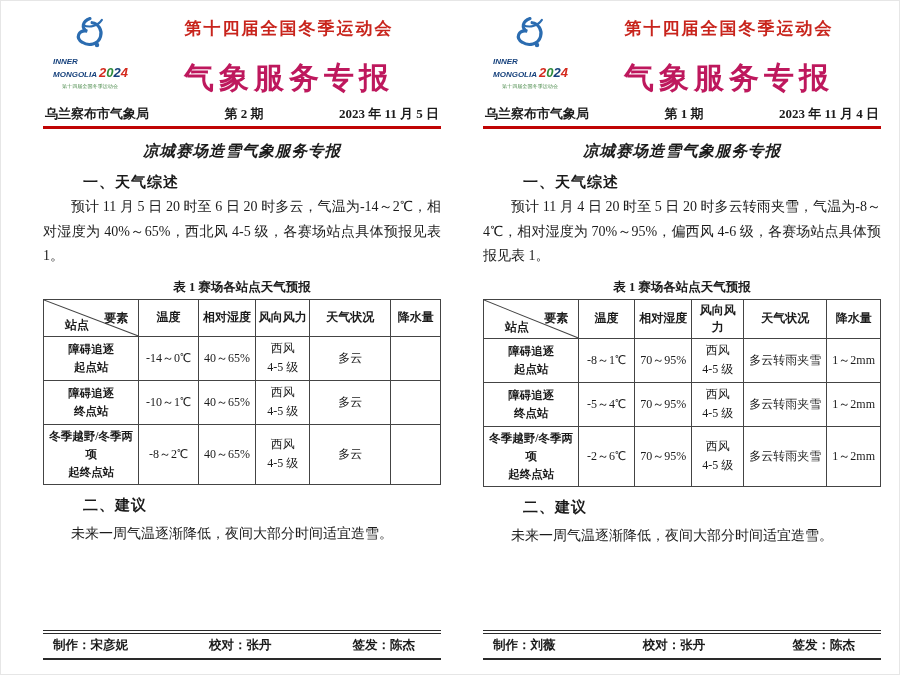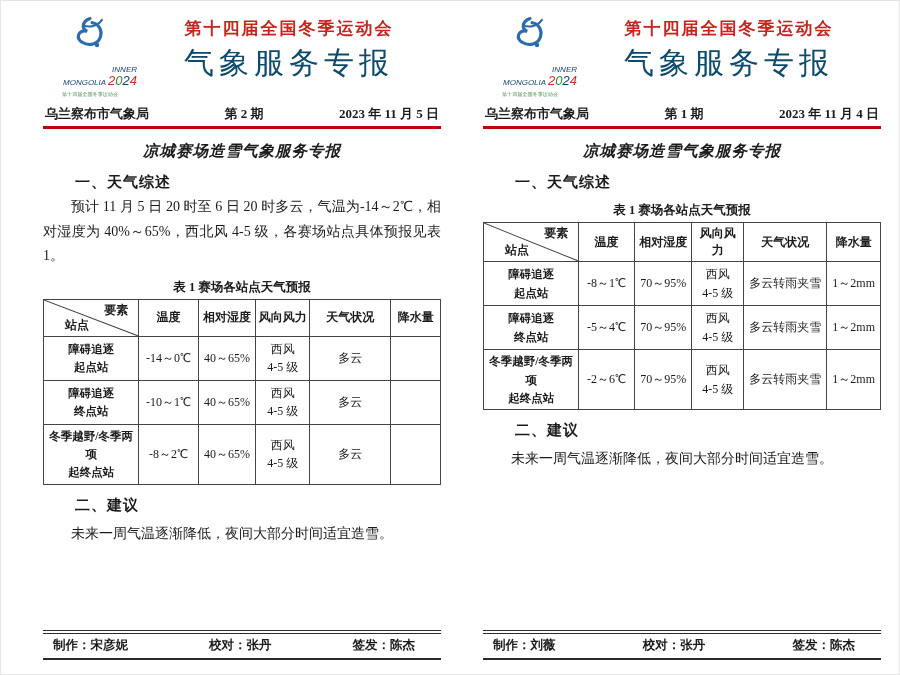--- a/index.html
+++ b/index.html
@@ -14,52 +14,51 @@
   }
   .page { position:absolute; top:6px; width:398px; height:662px; background:#fff; }
   #page-0 { left:42px; }
   #page-1 { left:482px; }
 
   
   .masthead { display:flex; align-items:flex-start; min-height:82px; }
   .logo { width:94px; padding-top:8px; }
   .logo-mark { display:block; margin:0 auto; width:42px; height:42px; }
   .logo-region {
-    font-family:"Liberation Sans", sans-serif; font-style:italic; font-weight:normal;
-    color:#16417c; font-size:8px; line-height:1.15; text-align:right; padding-left:10px;
+    font-family:"Liberation Sans", sans-serif; font-style:italic; font-weight:bold;
+    color:#16417c; font-size:8px; line-height:1.15; text-align:left; padding-left:10px;
     white-space:nowrap;
-    margin-top:8px;
   }
   .logo-year { font-size:13px; font-style:italic; letter-spacing:0; }
   .logo-sub { color:#4a8a4a; font-size:6px; text-align:center; margin-top:1px; transform:scale(.85); }
   .mast-titles { flex:1; text-align:center; padding-top:10px; font-family:"Liberation Sans", sans-serif; }
   .mast-title1 { color:#c8241c; font-weight:bold; font-size:17px; letter-spacing:2px; }
-  .mast-title2 { color:#0c4a6e; font-weight:normal; font-size:30px; letter-spacing:5px; margin-top:3px; }
+  .mast-title2 { color:#be185d; font-weight:bold; font-size:30px; letter-spacing:5px; margin-top:18px; }
 
   .info-row {
     display:flex; justify-content:space-between; align-items:baseline;
     font-weight:bold; font-size:13px; margin-top:6px; padding:0 2px;
   }
   .red-rule { height:3px; background:#c00404; margin-top:3px; }
 
   .doc-title { text-align:center; font-weight:bold; font-size:15.5px; margin-top:12px; letter-spacing:1px;font-style:italic; }
-  .section-heading { font-weight:bold; font-size:15px; margin:11px 0 0 32px; letter-spacing:1px; }
+  .section-heading { font-weight:bold; font-size:15px; margin:11px 0 0 40px; letter-spacing:1px; }
   .para { font-size:14px; line-height:1.75; text-align:justify; text-indent:2em; margin-top:3px; }
   .outlook { margin-top:7px; }
 
   .table-caption { text-align:center; font-weight:bold; font-size:12.5px; margin:10px 0 3px; }
   table { width:100%; border-collapse:collapse; table-layout:fixed; }
   th, td { border:1px solid #444; text-align:center; vertical-align:middle; font-size:12px; padding:2px; }
   th { font-weight:bold; height:37px; }
   td.data { height:44px; }
   .station { font-weight:bold; line-height:1.6; font-size:11.5px; }
   .twoline { line-height:1.55; }
   .corner { position:relative; padding:0; }
   .corner svg { position:absolute; left:0; top:0; width:100%; height:100%; }
-  .corner .t { position:absolute; top:2px; right:10px; font-weight:bold; }
+  .corner .t { position:absolute; top:10px; right:10px; font-weight:bold; }
   .corner .b { position:absolute; bottom:2px; left:21px; font-weight:bold; }
 
   .footer { position:absolute; left:0; right:0; bottom:9px; border-top:1px solid #2a2a2a; padding-top:2px; }
   .footer-row {
     display:flex; justify-content:space-between;
     border-top:1px solid #2a2a2a; border-bottom:2.5px solid #2a2a2a;
     padding:3px 26px 4px 10px; font-weight:bold; font-size:12.5px;gap:16px;
   }
 </style>
 </head>
@@ -182,20 +181,21 @@
   </div>
   <div class="info-row">
     <span>乌兰察布市气象局</span>
     <span>第 1 期</span>
     <span>2023 年 11 月 4 日</span>
   </div>
   <div class="red-rule"></div>
 
   <div class="doc-title">凉城赛场造雪气象服务专报</div>
   <div class="section-heading">一、天气综述</div>
+  <p class="para">预计 11 月 4 日 20 时至 5 日 20 时多云转雨夹雪，气温为-8～4℃，相对湿度为 70%～95%，偏西风 4-6 级，各赛场站点具体预报见表 1。</p>
 
   <div class="table-caption">表 1 赛场各站点天气预报</div>
   <table>
     <colgroup>
         <col style="width:24%">
         <col style="width:14%">
         <col style="width:14.5%">
         <col style="width:13%">
         <col style="width:21%">
         <col style="width:13.5%">

